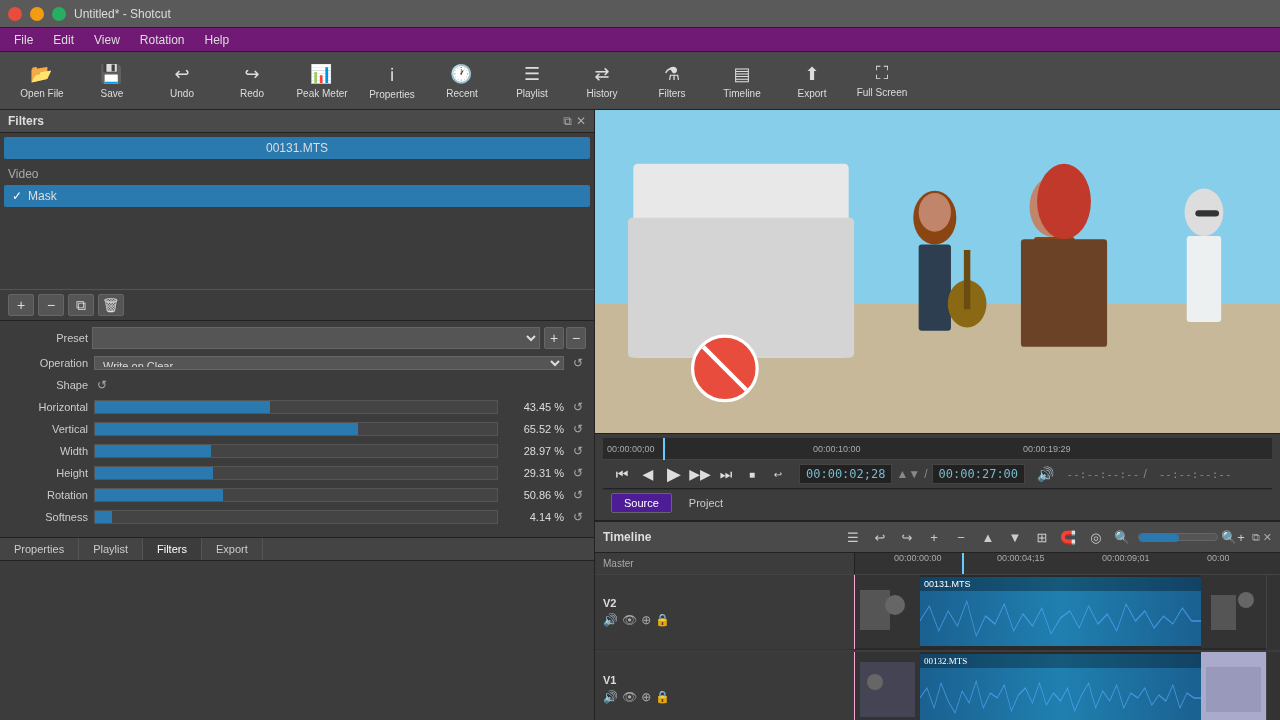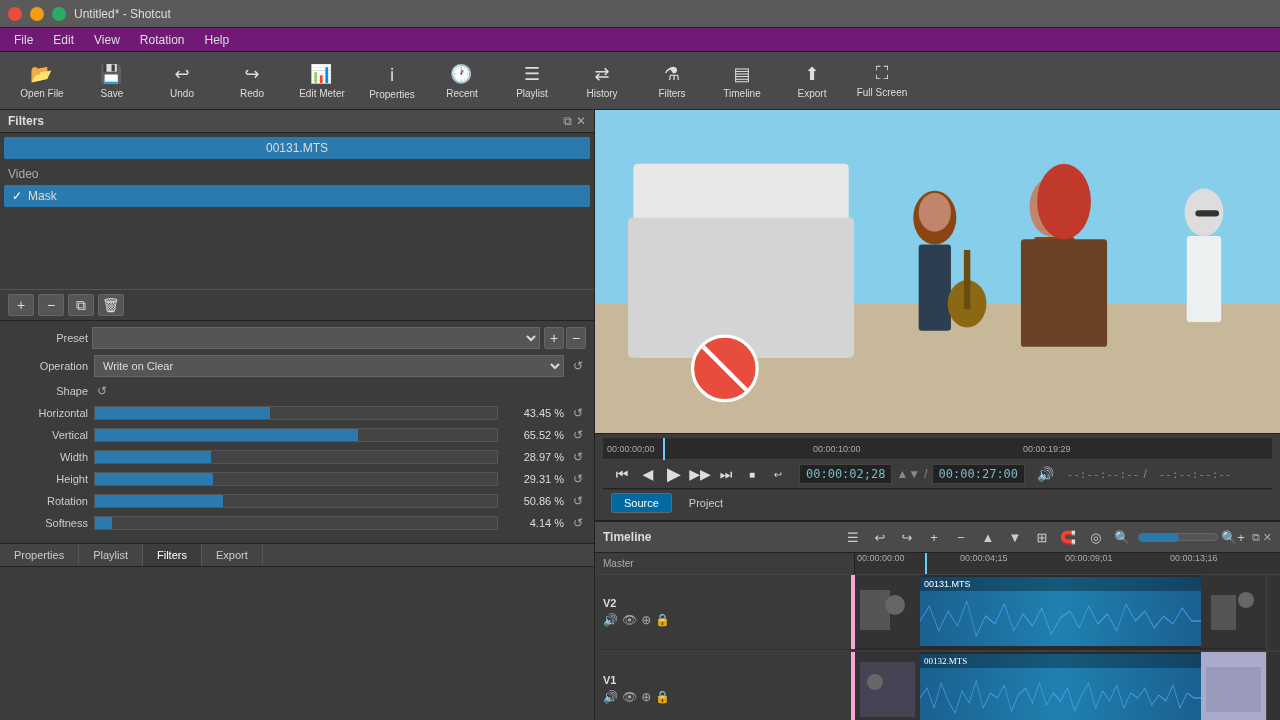--- a/index.html
+++ b/index.html
@@ -42,21 +42,21 @@
     
     #filter-empty { height: 80px; }
     
     #filter-actions { display: flex; align-items: center; padding: 4px 8px; gap: 4px; border-top: 1px solid #555; border-bottom: 1px solid #222; }
     .filter-btn { width: 26px; height: 22px; background: #555; border: 1px solid #666; border-radius: 2px; cursor: pointer; display: flex; align-items: center; justify-content: center; color: #ddd; font-size: 14px; }
     
     
     #filter-props { padding: 6px 8px; }
     .prop-row { display: flex; align-items: center; margin-bottom: 6px; gap: 6px; }
     .prop-label { width: 80px; text-align: right; font-size: 11px; color: #ccc; flex-shrink: 0; }
-    .prop-select { flex: 1; background: #555; border: 1px solid #666; color: #ddd; font-size: 11px; padding: 2px 4px; height: 22px; }
+    .prop-select { flex: 1; background: #555; border: 1px solid #666; color: #ddd; font-size: 11px; padding: 2px 4px; height: 14px; }
     .prop-value { width: 60px; text-align: right; font-size: 11px; color: #ddd; }
     .reset-btn { width: 16px; height: 16px; background: none; border: none; color: #aaa; cursor: pointer; font-size: 12px; }
     
     .slider-bar { flex: 1; height: 14px; background: #444; border: 1px solid #555; position: relative; }
     .slider-fill { height: 100%; background: #2a7ab0; }
     
     .preset-row { display: flex; align-items: center; margin-bottom: 6px; gap: 4px; }
     .preset-label { width: 80px; text-align: right; font-size: 11px; color: #ccc; flex-shrink: 0; }
     .preset-select { flex: 1; background: #555; border: 1px solid #666; color: #ddd; font-size: 11px; padding: 2px 4px; height: 22px; }
     .preset-btns { display: flex; gap: 2px; }
@@ -78,33 +78,33 @@
     .ruler-mark { font-size: 9px; color: #aaa; position: absolute; }
     #transport-controls { display: flex; align-items: center; gap: 4px; padding: 4px 0; }
     .tc-btn { width: 22px; height: 22px; background: none; border: none; color: #ddd; cursor: pointer; font-size: 14px; display: flex; align-items: center; justify-content: center; }
     .timecode { background: #222; color: #7bc; font-family: monospace; font-size: 12px; padding: 2px 6px; border: 1px solid #444; }
     .timecode-sep { color: #888; font-size: 12px; }
     .vol-icon { font-size: 14px; color: #aaa; }
     .tc-extra { color: #888; font-family: monospace; font-size: 11px; margin-left: 8px; }
     
     #source-project-tabs { display: flex; padding: 4px 8px; gap: 4px; border-top: 1px solid #333; }
     .sp-tab { padding: 3px 12px; font-size: 11px; cursor: pointer; color: #ccc; border: 1px solid transparent; border-radius: 2px; }
-    .sp-tab.active { background: #0369a1; border-color: #666; color: #fff; }
+    .sp-tab.active { background: #4c1d95; border-color: #666; color: #fff; }
     
     
     #timeline-section { height: 200px; background: #3c3c3c; border-top: 2px solid #222; flex-shrink: 0; }
     #timeline-header { background: #4a4a4a; padding: 4px 8px; display: flex; align-items: center; justify-content: space-between; border-bottom: 1px solid #222; }
     #timeline-title { font-size: 12px; font-weight: bold; color: #ddd; }
     #timeline-toolbar { display: flex; align-items: center; gap: 3px; }
     .tl-btn { width: 24px; height: 22px; background: none; border: none; color: #ccc; cursor: pointer; font-size: 13px; display: flex; align-items: center; justify-content: center; }
     .zoom-slider { width: 80px; height: 8px; background: #555; border-radius: 4px; border: 1px solid #666; position: relative; }
     .zoom-thumb { width: 40px; height: 8px; background: #2a7ab0; border-radius: 4px; position: absolute; left: 0; }
     
     .track-row { display: flex; height: 72px; border-bottom: 1px solid #333; }
-    .track-label { width: 260px; background: #3a3a3a; border-right: 4px solid #f9a8d4; display: flex; flex-direction: column; justify-content: center; padding: 4px 8px; flex-shrink: 0; }
+    .track-label { width: 260px; background: #3a3a3a; border-right: 1px solid #f9a8d4; display: flex; flex-direction: column; justify-content: center; padding: 4px 8px; flex-shrink: 0; }
     .track-name { font-size: 11px; color: #ddd; font-weight: bold; margin-bottom: 4px; }
     .track-controls { display: flex; gap: 4px; align-items: center; }
     .track-ctrl-btn { font-size: 12px; color: #aaa; cursor: pointer; }
     .track-content { flex: 1; position: relative; background: #2a2a2a; }
   </style>
 </head>
 <body>
 
 <div id="titlebar">
   <span class="win-btn win-close"></span>
@@ -133,21 +133,21 @@
   <div class="toolbar-btn">
     <span class="toolbar-icon">↩</span>
     <span>Undo</span>
   </div>
   <div class="toolbar-btn">
     <span class="toolbar-icon">↪</span>
     <span>Redo</span>
   </div>
   <div class="toolbar-btn">
     <span class="toolbar-icon">📊</span>
-    <span>Edit Meter</span>
+    <span>Peak Meter</span>
   </div>
   <div class="toolbar-btn">
     <span class="toolbar-icon">ℹ</span>
     <span>Properties</span>
   </div>
   <div class="toolbar-btn">
     <span class="toolbar-icon">🕐</span>
     <span>Recent</span>
   </div>
   <div class="toolbar-btn">
@@ -373,21 +373,21 @@
             <div class="zoom-thumb"></div>
           </div>
           <button class="tl-btn">🔍+</button>
           <span style="color:#aaa;font-size:11px;margin-left:4px;">⧉</span>
           <span style="color:#aaa;font-size:11px;">✕</span>
         </div>
       </div>
 
       <div style="display:flex; flex-direction:column; flex:1;">
 
-        <div style="display:flex; background:#333; height:22px; border-bottom:1px solid #444;">
+        <div style="display:flex; background:#333; height:22px; border-bottom:1px solid #444;gap:37px;">
           <div style="width:260px; background:#3c3c3c; border-right:1px solid #222; display:flex; align-items:center; padding-left:8px; font-size:10px; color:#aaa;">Master</div>
           <div style="flex:1; position:relative; overflow:hidden;">
             <span style="position:absolute; left:2px; font-size:9px; color:#aaa;">00:00:00:00</span>
             <span style="position:absolute; left:105px; font-size:9px; color:#aaa;">00:00:04;15</span>
             <span style="position:absolute; left:210px; font-size:9px; color:#aaa;">00:00:09;01</span>
             <span style="position:absolute; left:315px; font-size:9px; color:#aaa;">00:00:13;16</span>
 
             <div style="position:absolute; left:70px; top:0; width:2px; height:22px; background:#6cf;"></div>
           </div>
           <div style="width:14px; background:#333;"></div>

